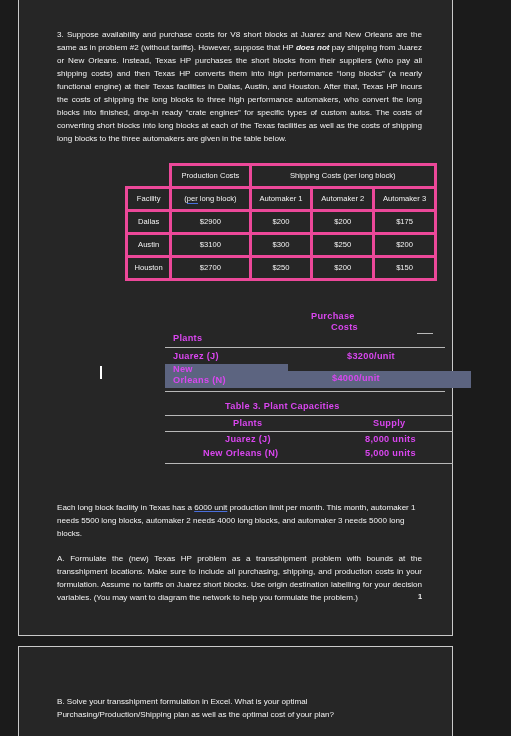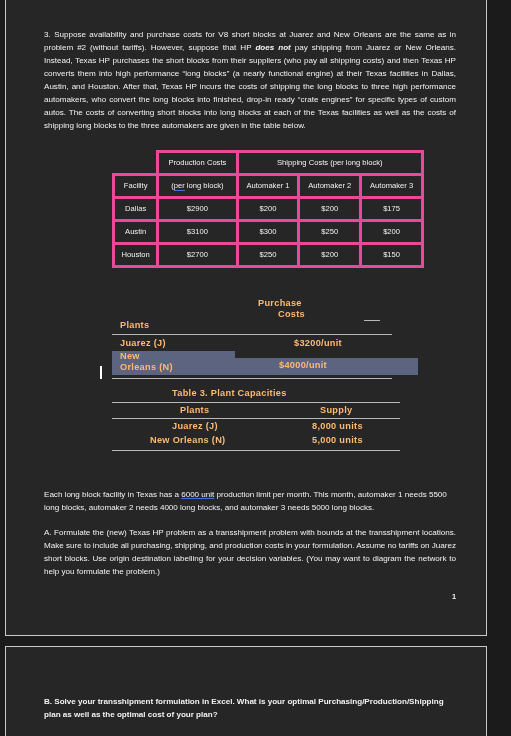--- a/index.html
+++ b/index.html
@@ -13,22 +13,22 @@
   }
   #viewport {
     position: relative;
     width: 511px; height: 736px;
     background: #1b1b1b;
   }
 
   
   .page {
     position: absolute;
-    left: 5px;
-    width: 482px;
+    left: 18px;
+    width: 435px;
     background: #262626;
     border: 1px solid #c9c9c9;
   }
   #page-1 { top: -1px; height: 637px; }
   #page-2 { top: 646px; height: 105px; }
 
   .page-body {
     position: absolute;
     left: 38px;
     right: 30px;
@@ -64,24 +64,24 @@
     padding: 5px 3px;
     text-align: center;
     vertical-align: middle;
     line-height: 10px;
   }
   .cost-table td.nobord-tl { border-top: 1px solid transparent; border-left: 1px solid transparent; }
 
   
   .pasted-img {
     position: relative;
-    margin: 30px 0 0 68px;
+    margin: 30px 0 0 108px;
     width: 300px;
     height: 160px;
-    color: #fdba74;
+    color: #d946ef;
     filter: blur(0.55px);
   }
   .pi-txt {
     position: absolute;
     font-weight: bold;
     letter-spacing: 0.3px;
     white-space: nowrap;
   }
   .pi-rule {
     position: absolute;
@@ -196,18 +196,18 @@
 
       <p class="para" style="margin-top:12px;">A. Formulate the (new) Texas HP problem as a transshipment problem with bounds at the transshipment locations. Make sure to include all purchasing, shipping, and production costs in your formulation. Assume no tariffs on Juarez short blocks. Use origin destination labelling for your decision variables. (You may want to diagram the network to help you formulate the problem.)</p>
     </div>
 
     <div class="page-num" style="top:592px;">1</div>
   </div>
 
   <div id="caret"></div>
 
   <div class="page" id="page-2">
-    <div class="page-body" style="top:48px;font-weight:bold;">
+    <div class="page-body" style="top:48px;">
       <p class="para nojust">B. Solve your transshipment formulation in Excel. What is your optimal Purchasing/Production/Shipping plan as well as the optimal cost of your plan?</p>
     </div>
   </div>
 
 </div>
 
 </body></html>

